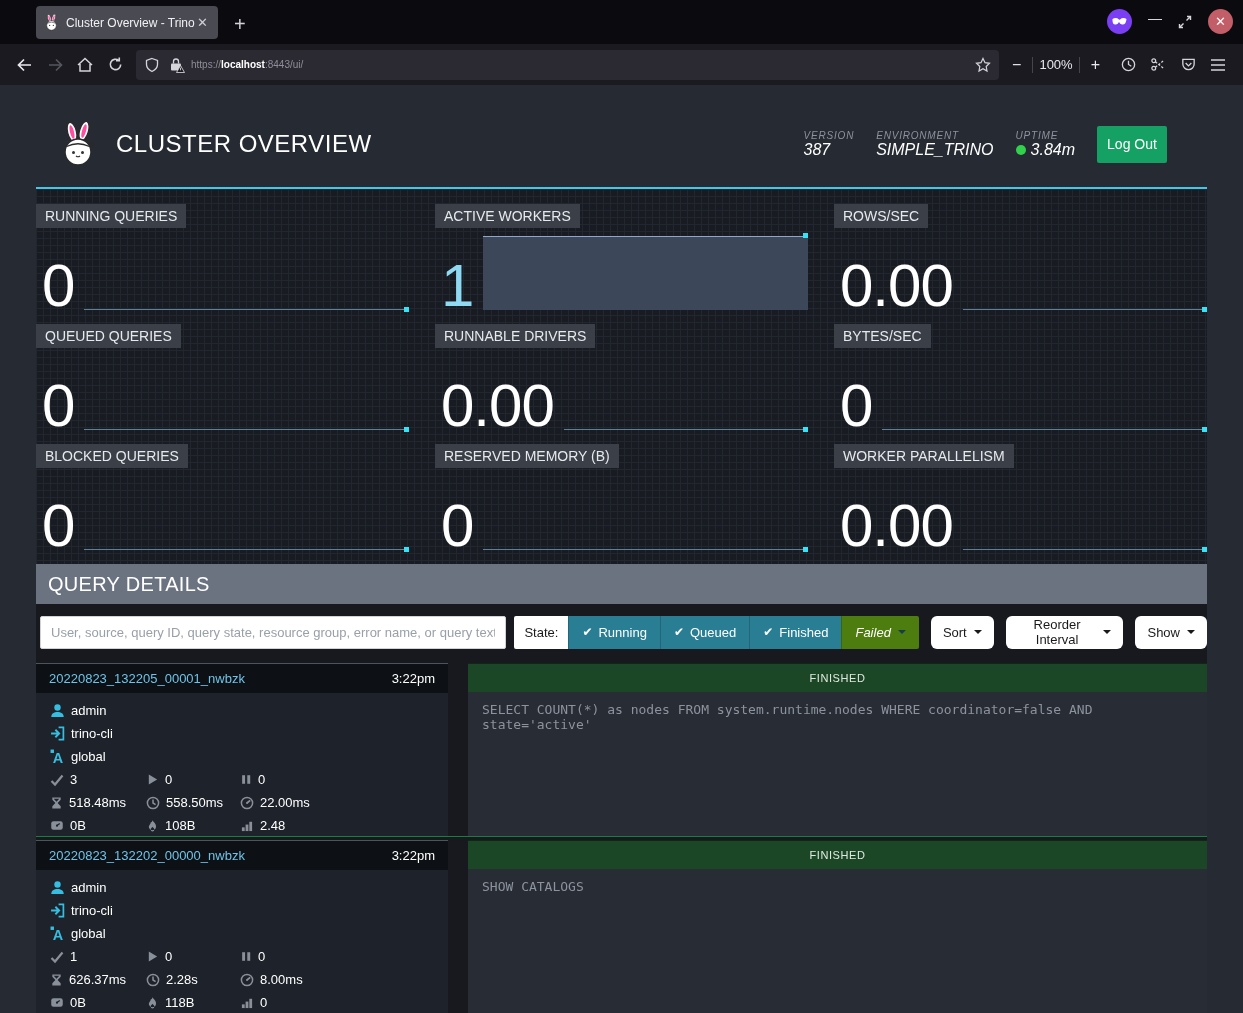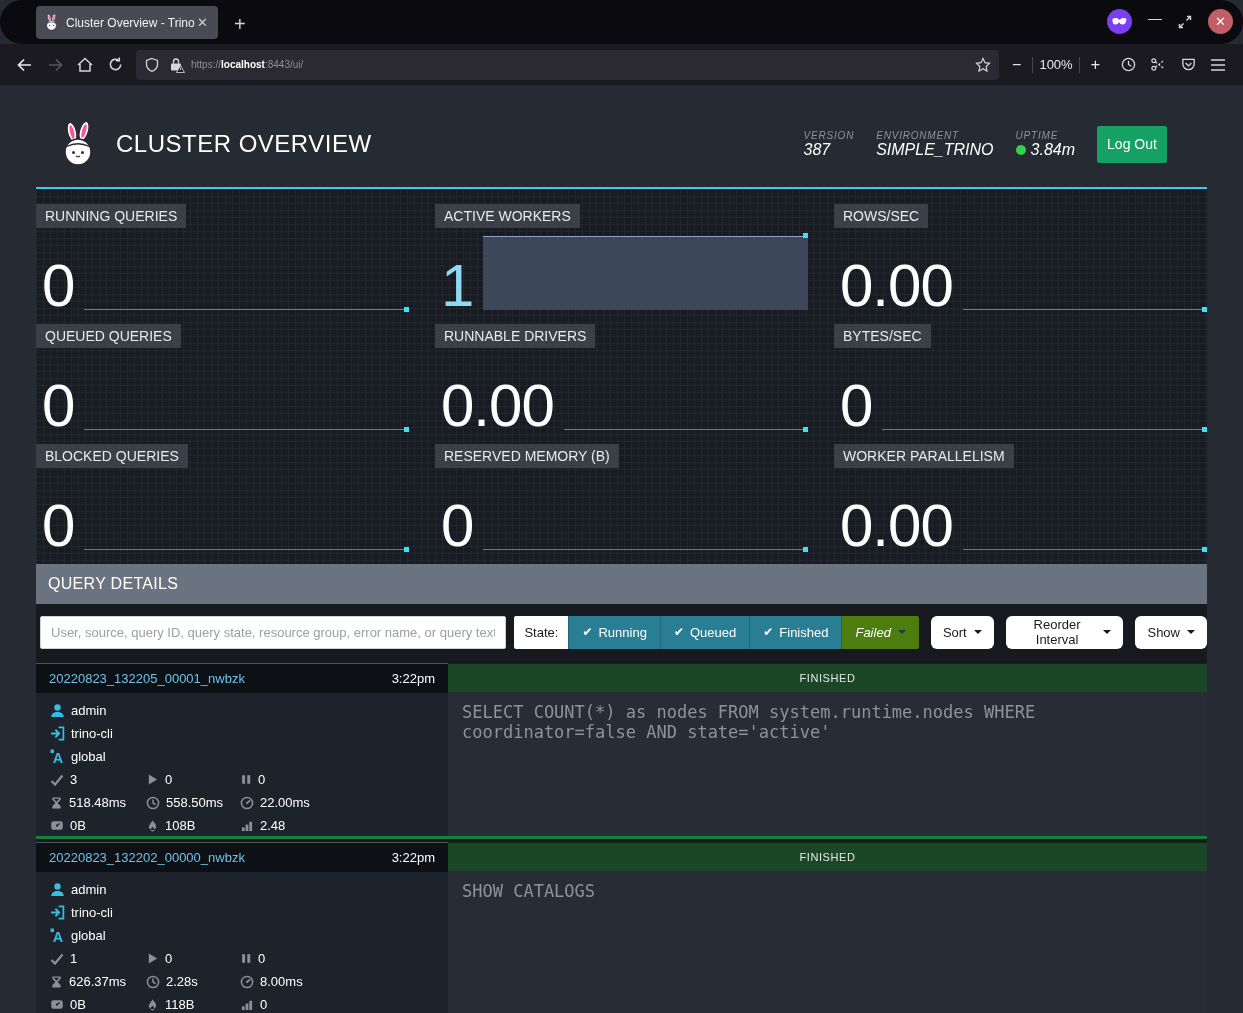--- a/index.html
+++ b/index.html
@@ -1,20 +1,20 @@
 <!DOCTYPE html>
 <html><head>
 <meta charset="utf-8">
 <style>
   * { margin:0; padding:0; box-sizing:border-box; }
   html,body { width:1243px; height:1013px; overflow:hidden; }
   body { font-family:"Liberation Sans", sans-serif; background:#262a33; }
 
   
-  .tabbar { height:44px; background:#0b0b0f; display:flex; align-items:flex-end; position:relative;border-radius:22px; }
+  .tabbar { height:44px; background:#0b0b0f; display:flex; align-items:flex-end; position:relative; }
   .tab { margin-left:36px; margin-bottom:5px; width:182px; height:33px; background:#4a4a53; border-radius:4px;
          display:flex; align-items:center; padding:0 8px; color:#f1f1f4; font-size:12px; }
   .tab-title { margin-left:7px; flex:1; white-space:nowrap; overflow:hidden; }
   .tab-close { color:#cfcfd6; font-size:13px; padding:0 2px; }
   .newtab { color:#d2d2d8; font-size:20px; font-weight:300; margin:0 0 10px 16px; line-height:1; }
   .win-controls { position:absolute; right:10px; top:9px; display:flex; align-items:center; gap:16px; }
   .pb-badge { width:25px; height:25px; border-radius:50%; background:#7a3ff2; display:flex; align-items:center; justify-content:center; }
   .win-min { color:#d6d6dc; font-size:14px; padding-bottom:8px; }
   .win-close { width:25px; height:25px; border-radius:50%; background:#c25e68; color:#fff; display:flex; align-items:center; justify-content:center; font-size:13px; }
 
@@ -57,47 +57,47 @@
   .num { font-size:60px; line-height:.82; color:#ffffff; font-weight:400; padding-left:6px; letter-spacing:-1px; }
   .stat-cell.highlight .num { color:#8fd9f3; }
   .spark { flex:1; margin-left:10px; height:74px; position:relative; border-bottom:1px solid #5e8196; }
   .spark::after { content:""; position:absolute; right:0; bottom:-3px; width:5px; height:5px; background:#39e1f5; }
   .stat-cell.filled .spark { border-bottom:none; }
   .stat-cell.filled .spark .fill { position:absolute; inset:0; background:#3c4759; border-top:1px solid #8ea6c7; }
   .stat-cell.filled .spark::after { bottom:auto; top:-3px; }
 
   
   .query-section { height:465px; background:#17191f; margin-top:0; overflow:hidden; }
-  .section-bar { height:40px; background:#6b7280; color:#ffffff; font-size:16px; display:flex; align-items:center; padding-left:12px; letter-spacing:.3px; }
+  .section-bar { height:40px; background:#6b7280; color:#ffffff; font-size:20px; display:flex; align-items:center; padding-left:12px; letter-spacing:.3px; }
   .toolbar { height:56px; display:flex; align-items:center; padding:0 0 0 4px; }
   .search-input { width:535px; height:33px; border:1px solid #cfd3d8; border-radius:2px; font-size:13px; padding:0 10px; color:#333; font-family:inherit; }
   .search-input::placeholder { color:#9aa0a8; }
   .state-chip { margin-left:8px; height:33px; background:#ffffff; color:#1a1a1a; font-size:13px; display:flex; align-items:center; padding:0 10px; border-radius:2px 0 0 2px; }
   .fbtn { height:33px; border:none; background:#2a7e94; color:#fff; font-size:13px; padding:0 13px; font-family:inherit; border-left:1px solid rgba(0,0,0,.18); display:flex; align-items:center;justify-content:flex-end; }
   .fbtn.checked::before { content:"✔"; margin-right:6px; font-size:12px; }
   .fbtn.light { background:#4d7c0f; border-radius:0 2px 2px 0;font-style:italic; }
   .wbtn { height:33px; border:none; background:#ffffff; color:#1a1a1a; font-size:13px; padding:0 12px; border-radius:6px; margin-left:12px; font-family:inherit; display:flex; align-items:center; }
   .caret { display:inline-block; width:0; height:0; border-left:4px solid transparent; border-right:4px solid transparent; border-top:4px solid currentColor; margin-left:7px; }
   .fbtn.light .caret { color:#173d4d; }
 
   
-  .qrow { display:flex; margin-top:3px; border-bottom:3px solid #15803d; }
+  .qrow { display:flex; margin-top:3px; border-bottom:1px solid #15803d;gap:20px; }
   .q-left { width:412px; flex:none; border-top:1px solid #4d545e; }
   .q-head { height:29px; background:#0d1014; display:flex; align-items:center; padding:0 13px; }
   .qid { color:#6fc3e8; font-size:13px; }
   .qtime { margin-left:auto; color:#ffffff; font-size:13px; }
   .q-body { height:143px; background:#1e222b; padding:6px 0 0 14px; }
   .ql { height:23px; display:flex; align-items:center; color:#ffffff; font-size:13px; }
   .ql .ic { margin-right:6px; flex:none; }
   .ql.cols { display:grid; grid-template-columns:96px 94px 1fr; align-items:center; }
   .ql.cols > span { display:flex; align-items:center; }
   .ql i { font-style:normal; }
   .q-right { flex:1; display:flex; flex-direction:column; }
   .q-state { height:29px; background:#1c4726; border-top:1px solid rgba(0,0,0,.45); color:#e0e9e0; font-size:11px; letter-spacing:.6px; display:flex; align-items:center; justify-content:center; }
-  .q-sql { flex:1; background:#272c35; padding:10px 14px; font-family:"DejaVu Sans Mono","Liberation Mono",monospace; font-size:17px; color:#8d939d; white-space:pre-wrap; }
+  .q-sql { flex:1; background:#272c35; padding:10px 14px; font-family:"DejaVu Sans Mono","Liberation Mono",monospace; font-size:13px; color:#8d939d; white-space:pre-wrap; }
 </style>
 </head>
 <body>
 
 <div>
   <div class="tabbar">
     <div class="tab">
       <span>
         <svg width="15" height="17" viewBox="0 0 40 46">
           <ellipse cx="14" cy="11" rx="4.5" ry="10" fill="#fff" stroke="#2a2a2a" stroke-width="1.5" transform="rotate(-14 14 11)"></ellipse>

